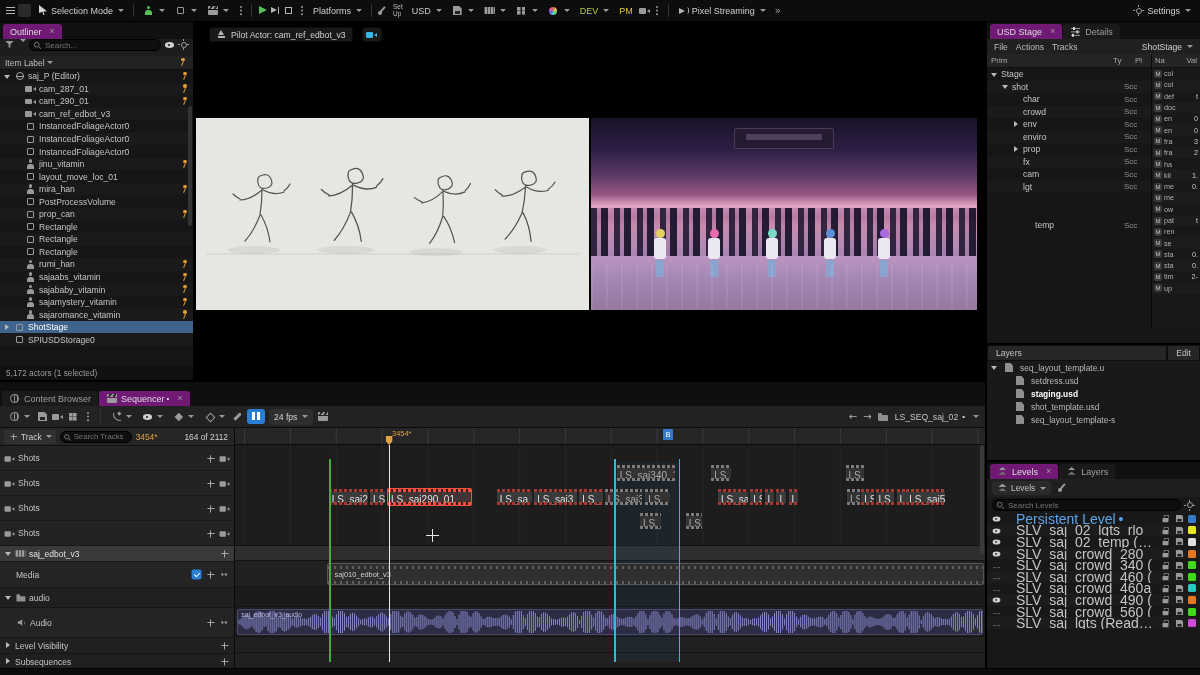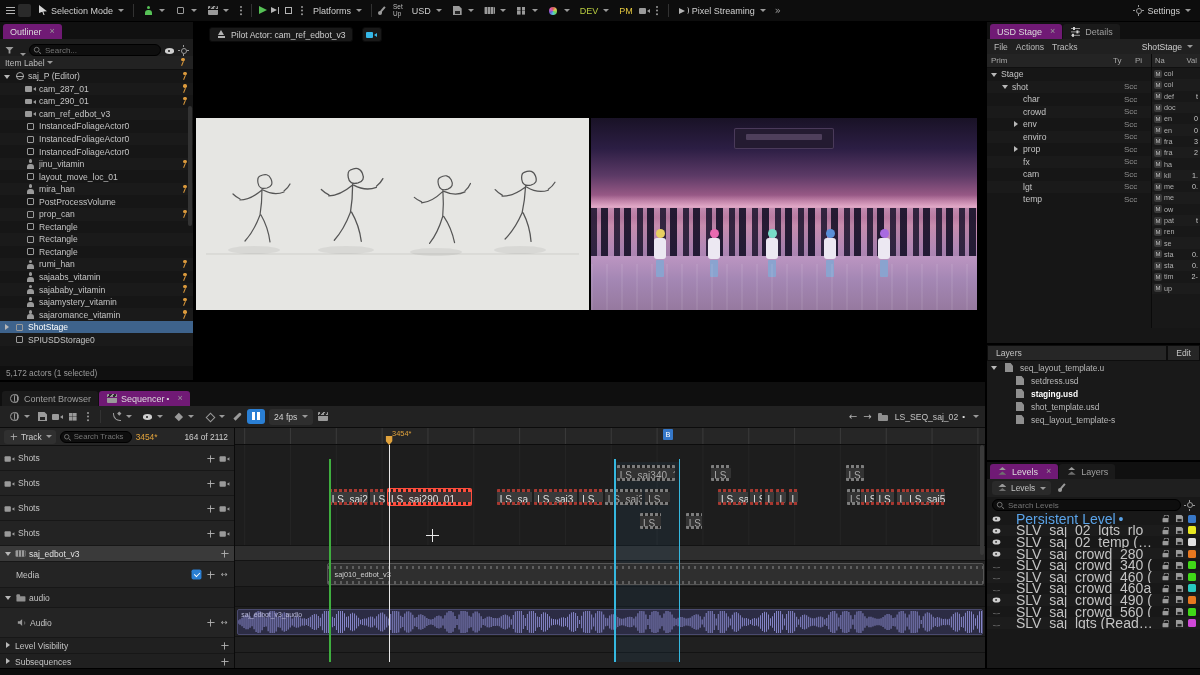--- a/index.html
+++ b/index.html
@@ -97,21 +97,21 @@
   .mright{margin-left:auto}
 
   
   .tabstrip{display:flex;align-items:flex-end;height:17px;background:#101010;gap:1px;padding:2px 3px 0}
   .tab{display:flex;align-items:center;gap:4px;height:15px;padding:0 7px;background:#1a1a1a;color:#9f9f9f;font-size:9px;border-radius:3px 3px 0 0}
   .tab.active{background:#701a75;color:#dcdcdc}
   .dirty{color:#e0e0e0;font-size:8px;margin-left:-2px}
 
   
   .outliner{position:absolute;left:0;top:22px;width:195px;height:358px;background:#161616;border-right:2px solid #000}
-  .searchrow{display:flex;align-items:flex-end;gap:3px;height:17px;padding:0 4px;background:#1d1d1d}
+  .searchrow{display:flex;align-items:flex-start;gap:3px;height:17px;padding:0 4px;background:#1d1d1d}
   .sinput{flex:1;height:12px;background:#0e0e0e;border:1px solid #000;border-radius:7px;color:#b4b4b4;font-size:8px;padding:0 4px 0 15px;min-width:0}
   .swrap{position:relative;flex:1;display:flex}
   .swrap .ico.mag{position:absolute;left:3px;top:1px;transform:scale(.8)}
   .colhead{display:flex;align-items:center;height:14px;background:#222;padding:0 5px;font-size:8.5px;color:#bdbdbd;border-bottom:1px solid #101010}
   .rows{overflow:hidden}
   .row{display:flex;align-items:center;gap:3px;height:12.55px;padding:0 3px;font-size:8.6px;color:#c4c4c4;white-space:nowrap;overflow:hidden}
   .row:nth-child(even){background:#1a1a1a}
   .row.selected{background:#3e638c;color:#fff}
   .row .lbl{overflow:hidden;text-overflow:ellipsis}
   .caret{width:8px;height:8px;flex:none;position:relative}
@@ -619,21 +619,21 @@
               <div class="urow" style="padding-left: 25px;">
                 <span class="caret"></span>
                 <span class="lbl">cam</span>
                 <span class="typ">Scc</span>
               </div>
               <div class="urow" style="padding-left: 25px;">
                 <span class="caret"></span>
                 <span class="lbl">lgt</span>
                 <span class="typ">Scc</span>
               </div>
-              <div class="urow" style="padding-left: 25px;">
+              <div class="urow" style="padding-left: 37px; margin-top: 26px;">
                 <span class="caret"></span>
                 <span class="lbl">temp</span>
                 <span class="typ">Scc</span>
               </div>
             </div>
         </div>
         <div class="props">
           <div class="phead">
             <span>Na</span>
             <span class="pv2">Val</span>

